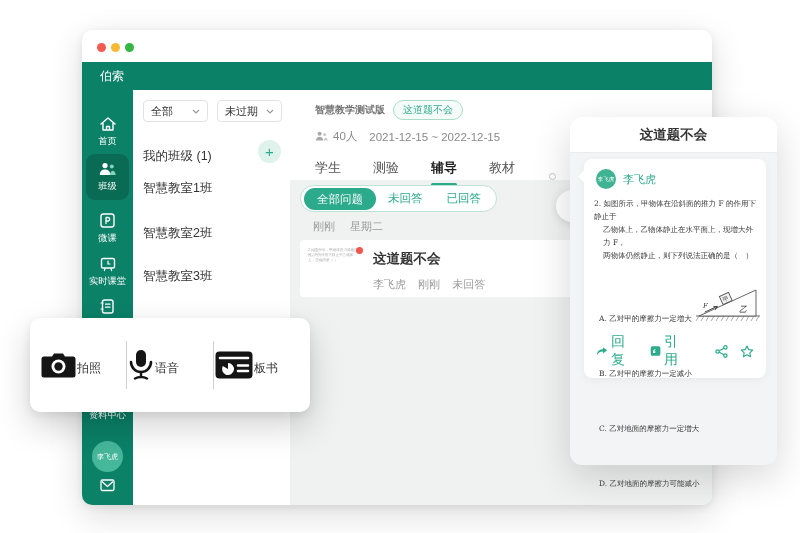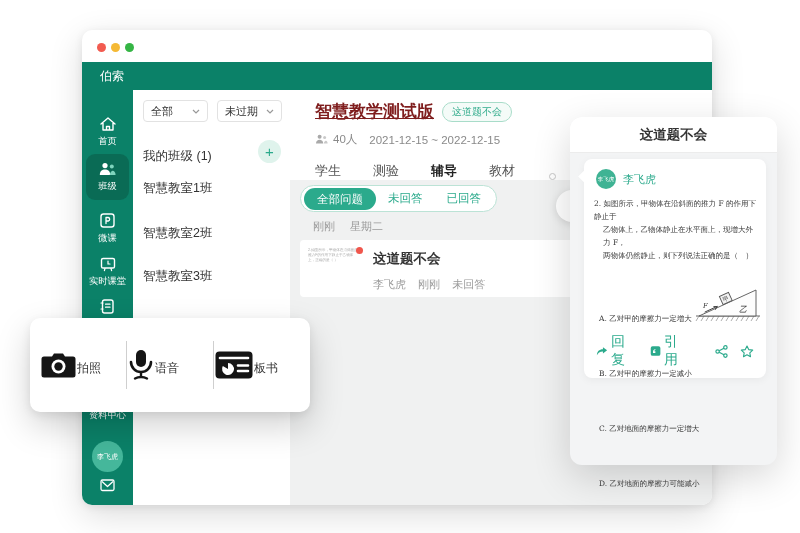--- a/index.html
+++ b/index.html
@@ -28,21 +28,21 @@
   .select { position:absolute; top:10px; width:65px; height:22px; border:1px solid #e2e2e2; border-radius:4px; background:#fff; display:flex; align-items:center; justify-content:space-between; padding:0 7px; font-size:11px; color:#333; cursor:pointer; }
   .select.s1 { left:10px; } .select.s2 { left:84px; }
   .group-title { position:absolute; left:10px; top:58px; font-size:12.5px; color:#333; }
   .add-btn { position:absolute; right:9px; top:50px; width:23px; height:23px; border-radius:50%; background:#DFF3EC; color:#2BAA8C; font-size:15px; display:flex; align-items:center; justify-content:center; cursor:pointer; }
   .class-item { position:absolute; left:10px; height:20px; font-size:12.5px; color:#333; line-height:20px; cursor:pointer; }
 
   
   .main { flex:1; background:#F0F1F1; position:relative; }
   .main-header { height:90px; background:#fff; padding:10px 0 0 25px; position:relative; }
   .title-row { display:flex; align-items:center; }
-  .course-title { font-size:17px; font-weight:bold; color:#7f1d1d;text-decoration:underline; }
+  .course-title { font-size:10px; font-weight:bold; color:#737373; }
   .course-badge { margin-left:8px; font-size:10px; color:#35AD8E; border:1px solid #A8DCC9; background:#F4FBF8; border-radius:10px; padding:2px 9px; }
   .meta-row { display:flex; align-items:center; margin-top:9px; font-size:11.5px; color:#8a8a8a; }
   .meta-row svg { margin-right:5px; }
   .meta-count { margin-right:12px; }
   .tabs { display:flex; margin-top:15px; }
   .tab { font-size:13px; color:#555; margin-right:32px; position:relative; padding-bottom:9px; cursor:pointer; }
   .tab.active { color:#222; font-weight:bold; }
   .tab.active::after { content:""; position:absolute; left:50%; transform:translateX(-50%); bottom:0; width:26px; height:3px; border-radius:2px; background:#2BAA8C; }
   .seg { position:absolute; left:10px; top:95px; height:27px; border:1px solid #BCE3D6; border-radius:15px; background:#fff; display:inline-flex; align-items:center; padding:0 3px; }
   .seg-opt { font-size:11.5px; color:#2BAA8C; padding:0 12px; cursor:pointer; }

